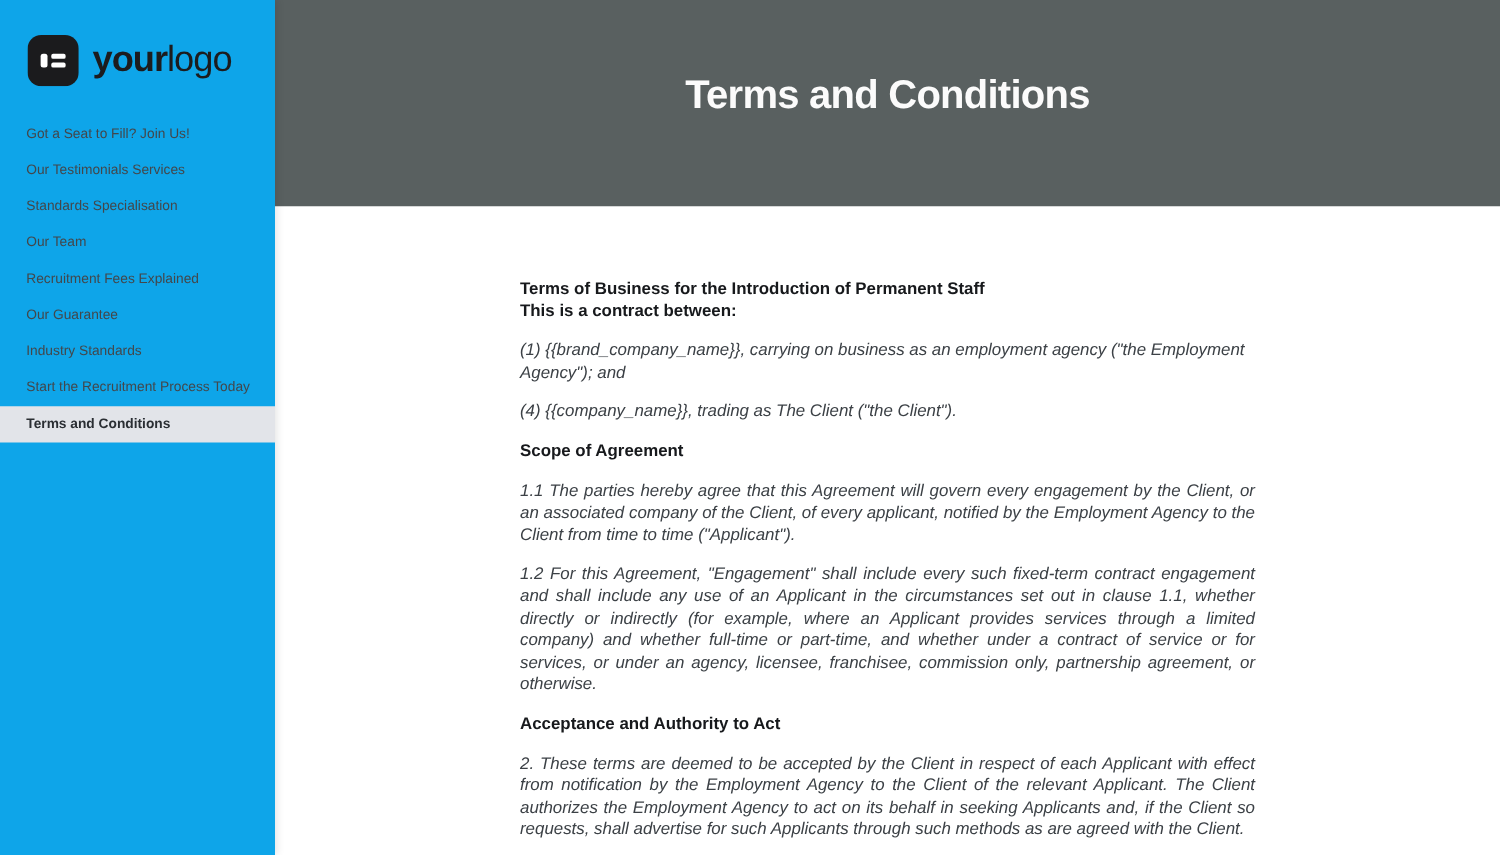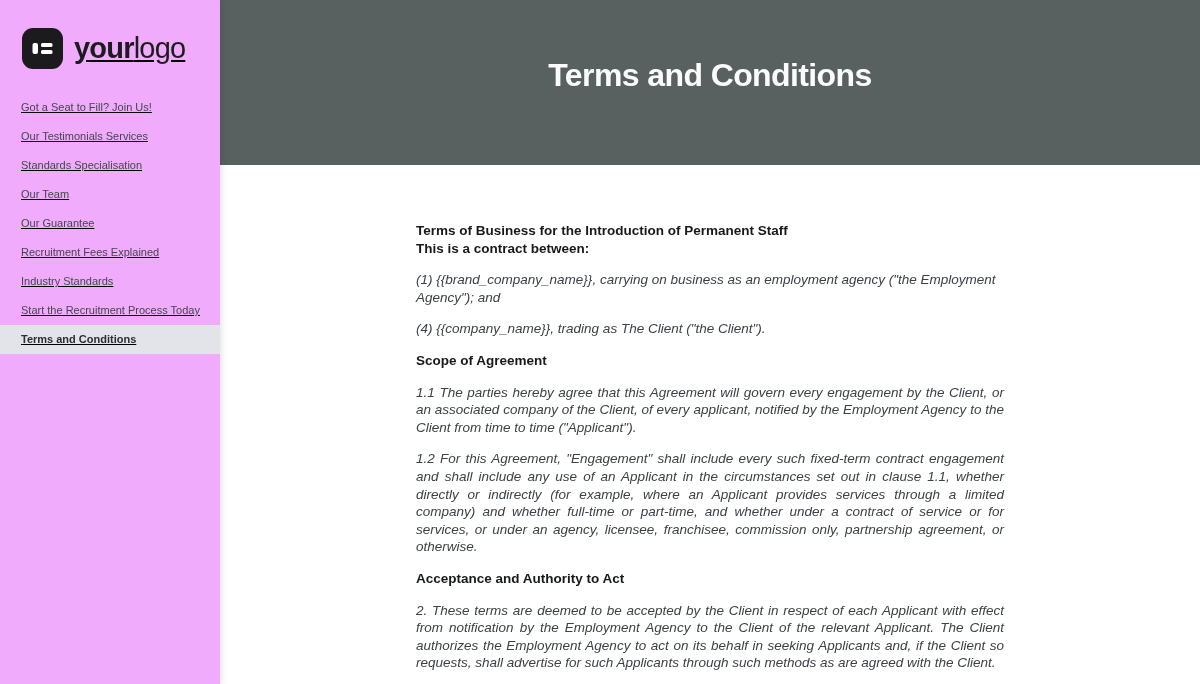--- a/index.html
+++ b/index.html
@@ -6,24 +6,23 @@
   html, body { margin: 0; padding: 0; }
   body {
     width: 1200px; height: 684px; overflow: hidden;
     background: #ffffff;
     font-family: "Liberation Sans", sans-serif;
   }
   .app { display: flex; width: 1200px; height: 684px; }
 
   
   .sidebar {
-    flex: 0 0 220px; width: 220px; background: #f0abfc;
+    flex: 0 0 220px; width: 220px; background: #0ea5e9;
     position: relative; z-index: 2;
     box-shadow: 2px 0 6px rgba(0,0,0,0.10);
-    text-decoration: underline;
   }
   .logo { display: flex; align-items: center; gap: 11px; padding: 28px 0 0 22px; cursor: pointer; }
   .logo-icon { display: block; width: 41px; height: 41px; }
   .logo-text { font-size: 29px; letter-spacing: -0.8px; color: #1c1c1e; line-height: 1; }
   .lt-bold { font-weight: 700; }
   .lt-light { font-weight: 400; }
 
   .nav { margin-top: 24px; }
   .nav-item {
     height: 29px; line-height: 29px; padding-left: 21px;
@@ -71,22 +70,22 @@
           <rect x="19" y="22" width="11.5" height="4" rx="1.5" fill="#ffffff"></rect>
         </svg>
       </span>
       <span class="logo-text"><span class="lt-bold">your</span><span class="lt-light">logo</span></span>
     </div>
     <nav class="nav" id="nav">
         <div class="nav-item">Got a Seat to Fill? Join Us!</div>
         <div class="nav-item">Our Testimonials Services</div>
         <div class="nav-item">Standards Specialisation</div>
         <div class="nav-item">Our Team</div>
+        <div class="nav-item">Recruitment Fees Explained</div>
         <div class="nav-item">Our Guarantee</div>
-        <div class="nav-item">Recruitment Fees Explained</div>
         <div class="nav-item">Industry Standards</div>
         <div class="nav-item">Start the Recruitment Process Today</div>
         <div class="nav-item active">Terms and Conditions</div>
       </nav>
   </aside>
 
   <main class="main">
     <header class="banner">
       <h1>Terms and Conditions</h1>
     </header>

